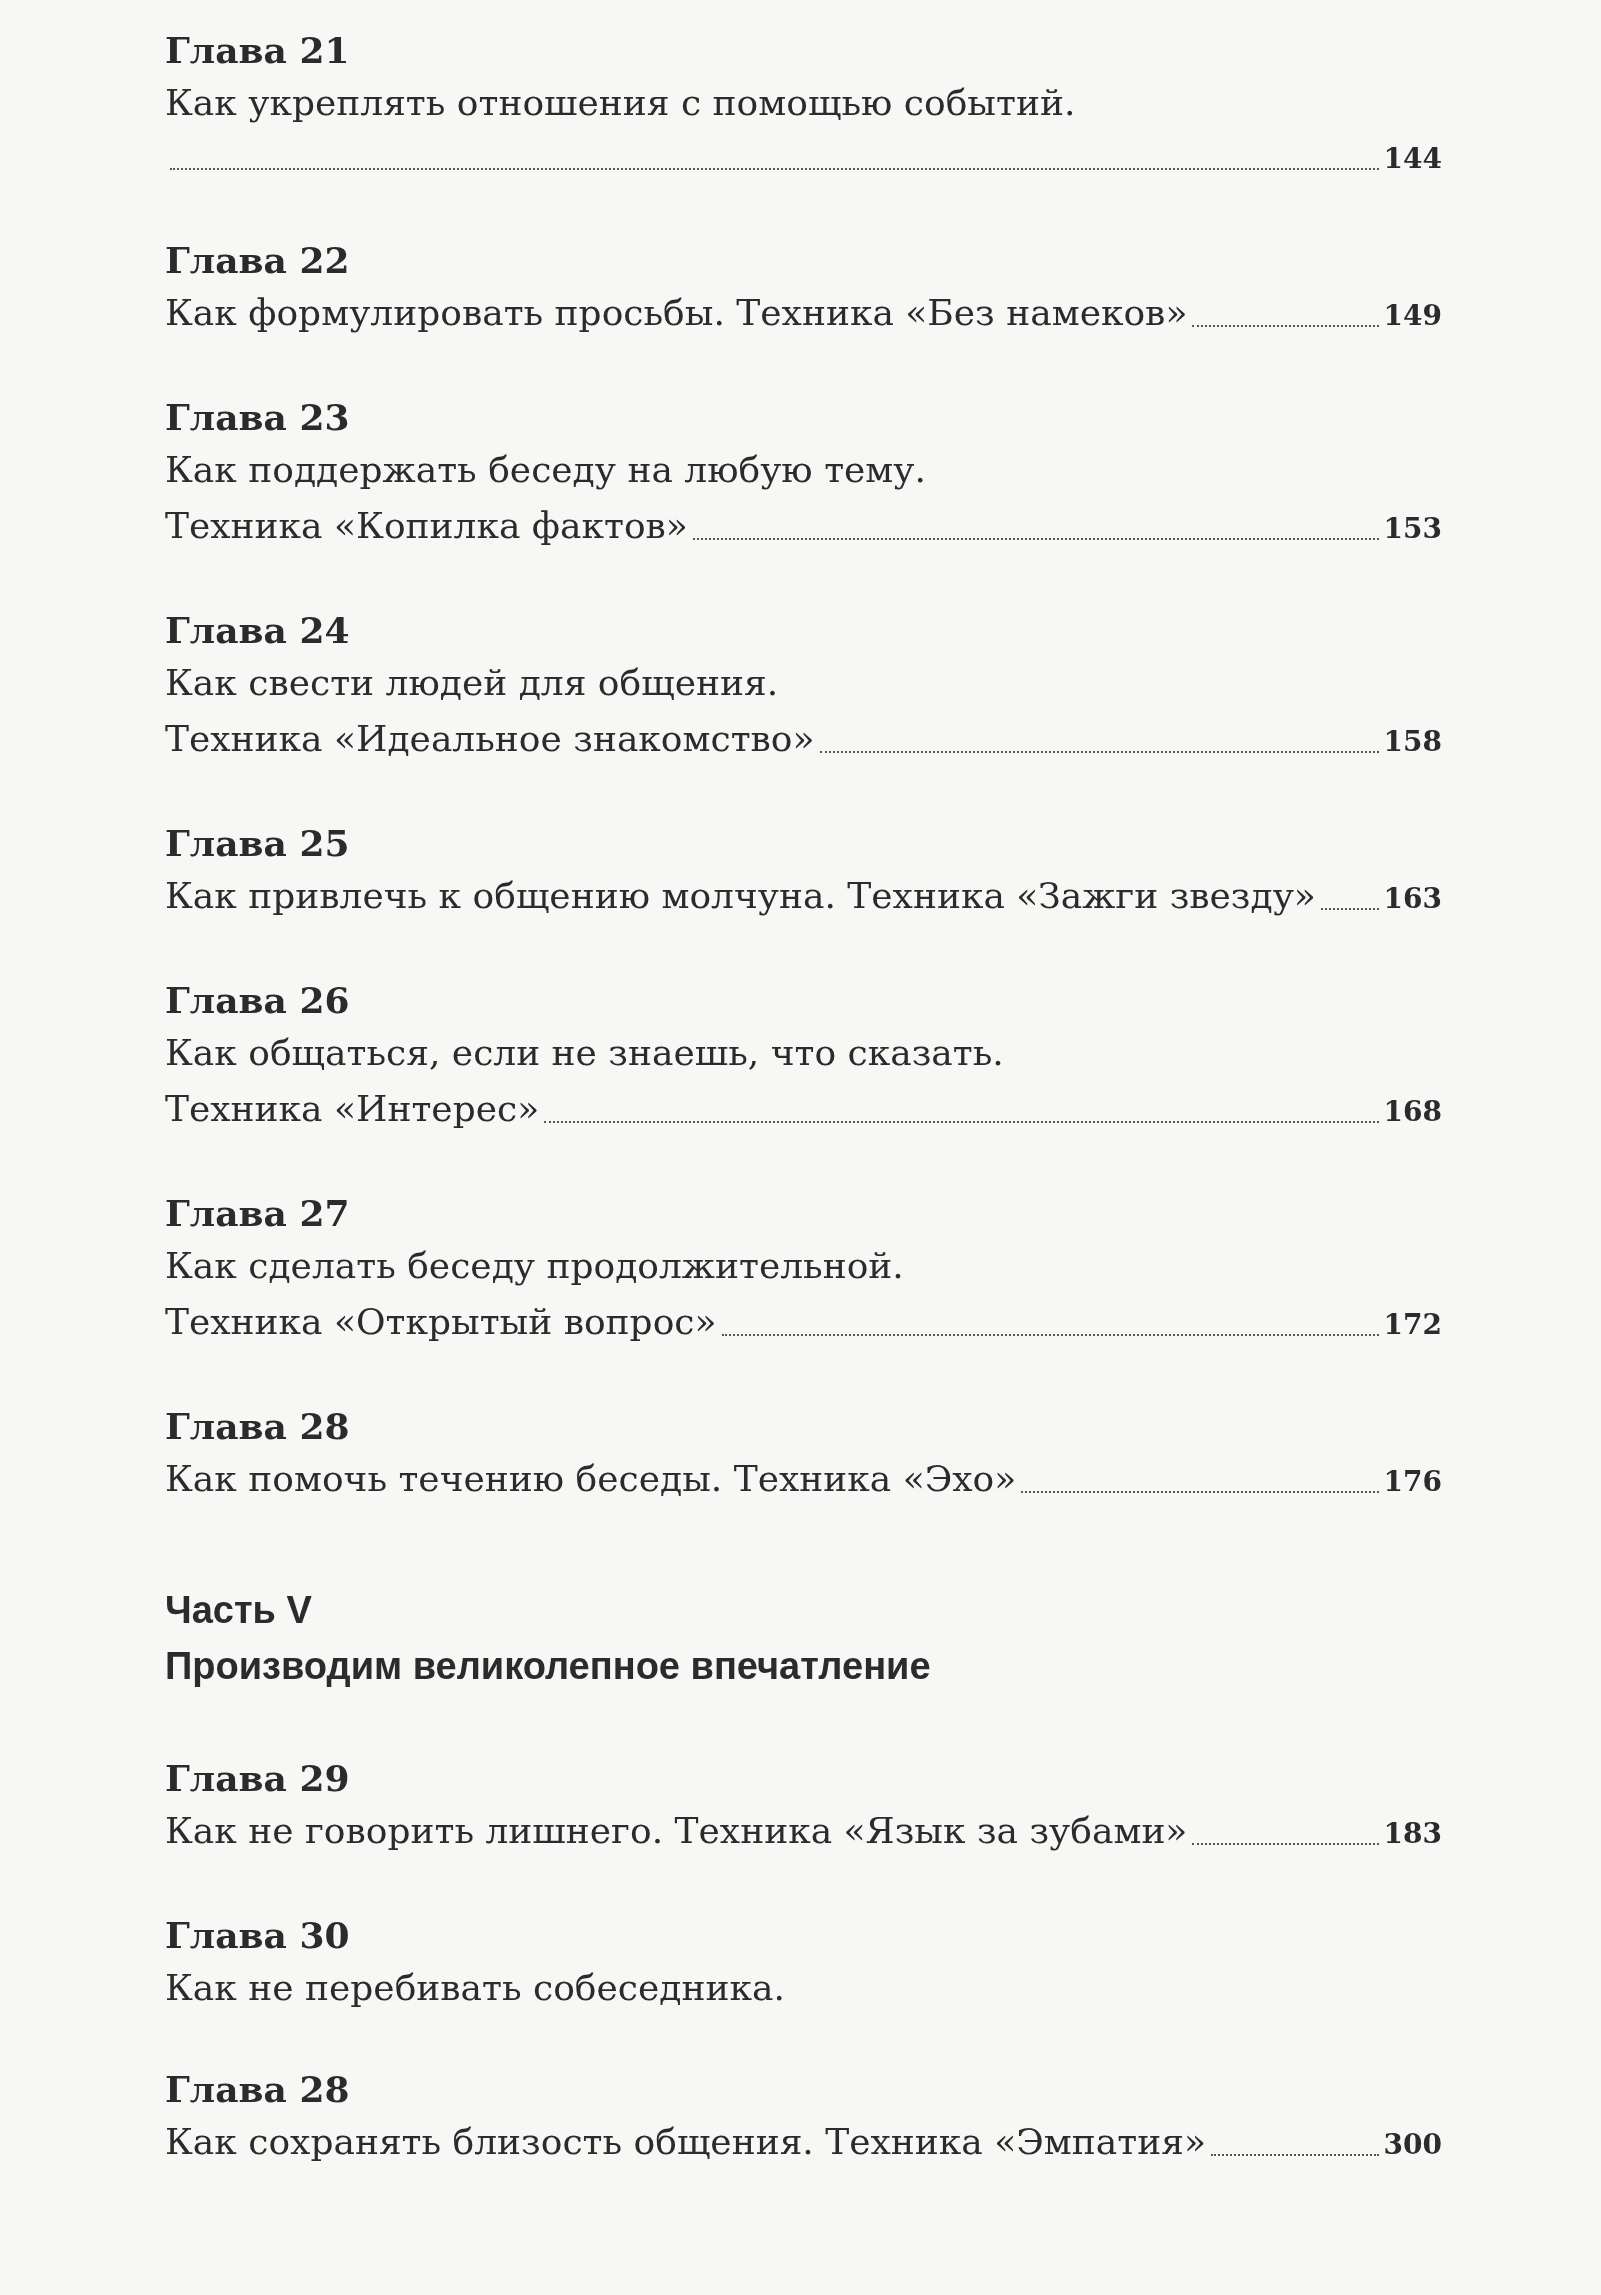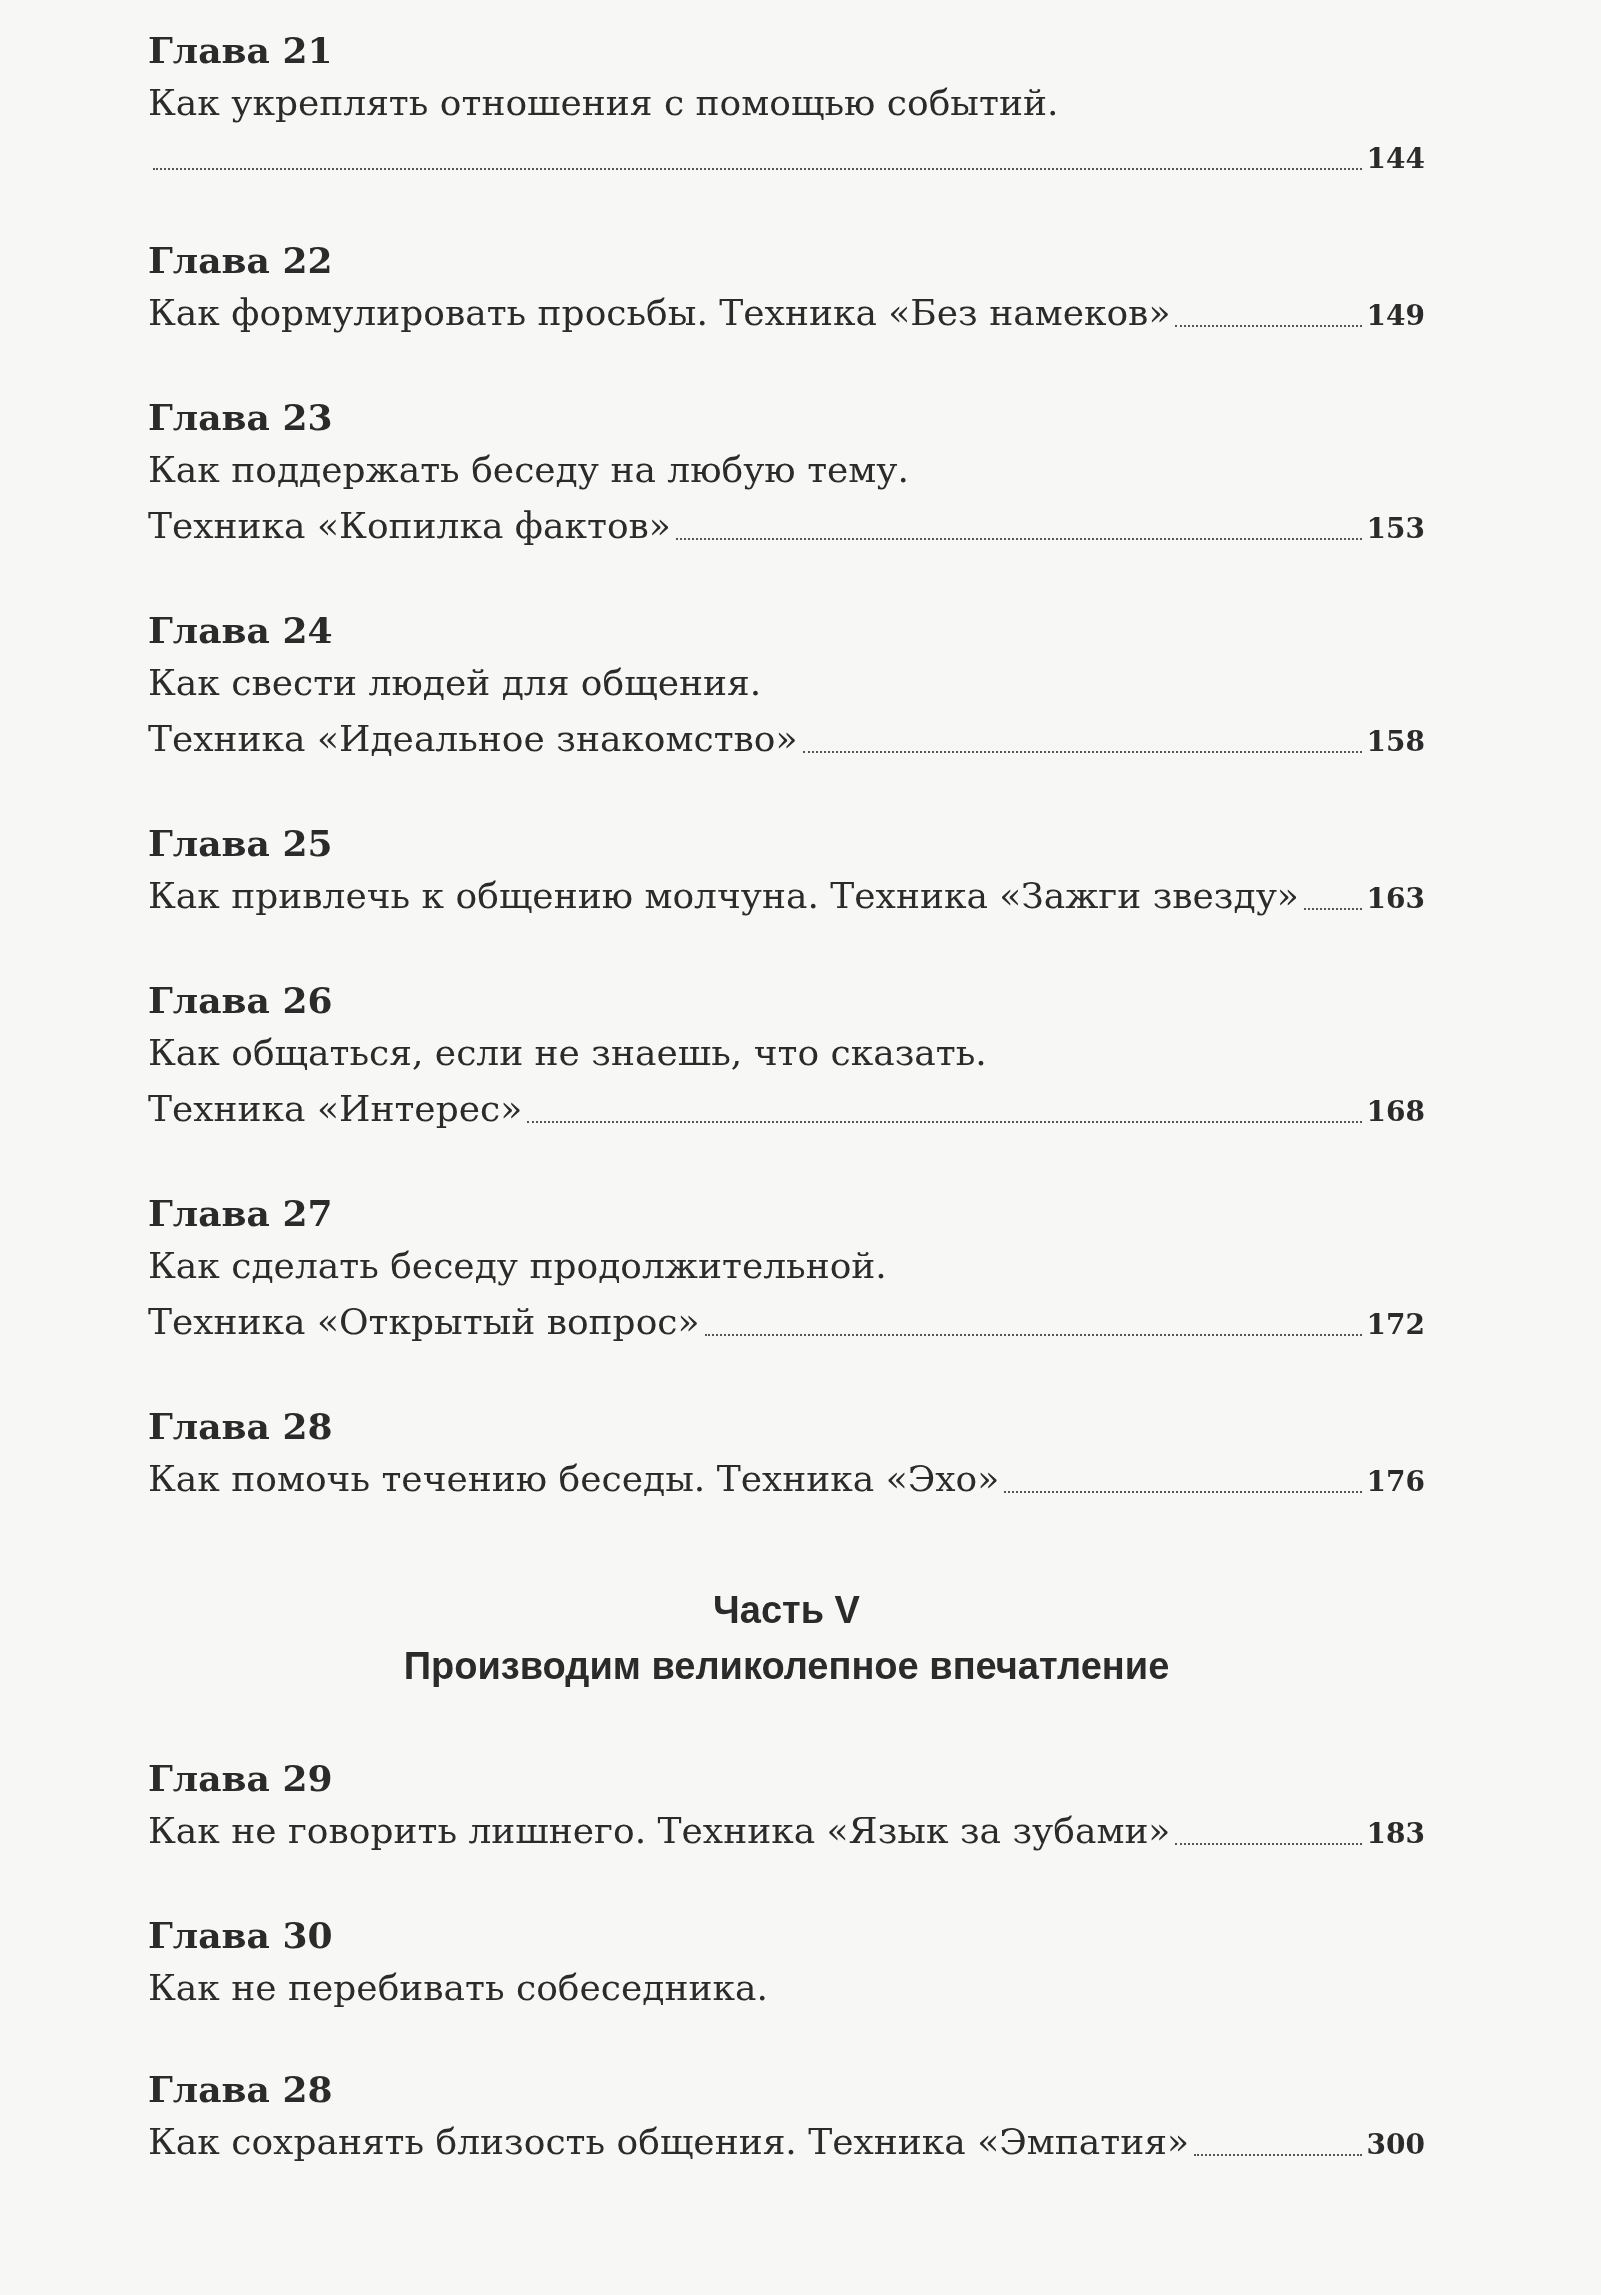--- a/index.html
+++ b/index.html
@@ -4,39 +4,39 @@
 <style>
   html, body { margin: 0; padding: 0; }
   body {
     width: 1601px; height: 2295px; overflow: hidden;
     background: #f7f7f6;
     color: #2b2b2b;
     font-family: "DejaVu Serif", "Liberation Serif", serif;
     position: relative;
   }
   .page {
-    position: absolute; left: 148px; top: 25px; width: 1277px;
+    position: absolute; left: 165px; top: 25px; width: 1277px;
   }
   .entry { margin-bottom: 48px; }
   .chapter-label {
     font-weight: bold; font-size: 36px; line-height: 50px; margin: 0;
   }
   .line {
     font-size: 36px; line-height: 56px; white-space: nowrap;
     display: flex; align-items: baseline;
   }
   .line .txt { flex: 0 0 auto; }
   .dots {
     flex: 1 1 auto; overflow: hidden; margin: 0 5px;
     border-bottom: 2.5px dotted #555; height: 0; position: relative; top: -5px;
     align-self: flex-end; margin-bottom: 11.6px;
   }
   .page-num { font-weight: bold; font-size: 28px; flex: 0 0 auto; }
   .part {
-    text-align: center; font-family: "Liberation Sans", "DejaVu Sans", sans-serif;
+    font-family: "Liberation Sans", "DejaVu Sans", sans-serif;
     font-weight: bold; margin: 74px 0 58px 0;
   }
   .part-num { font-size: 38px; line-height: 53px; }
   .part-title { font-size: 38px; line-height: 58px; }
 </style>
 </head>
 <body>
 
 <div class="page">
   <div id="before">

